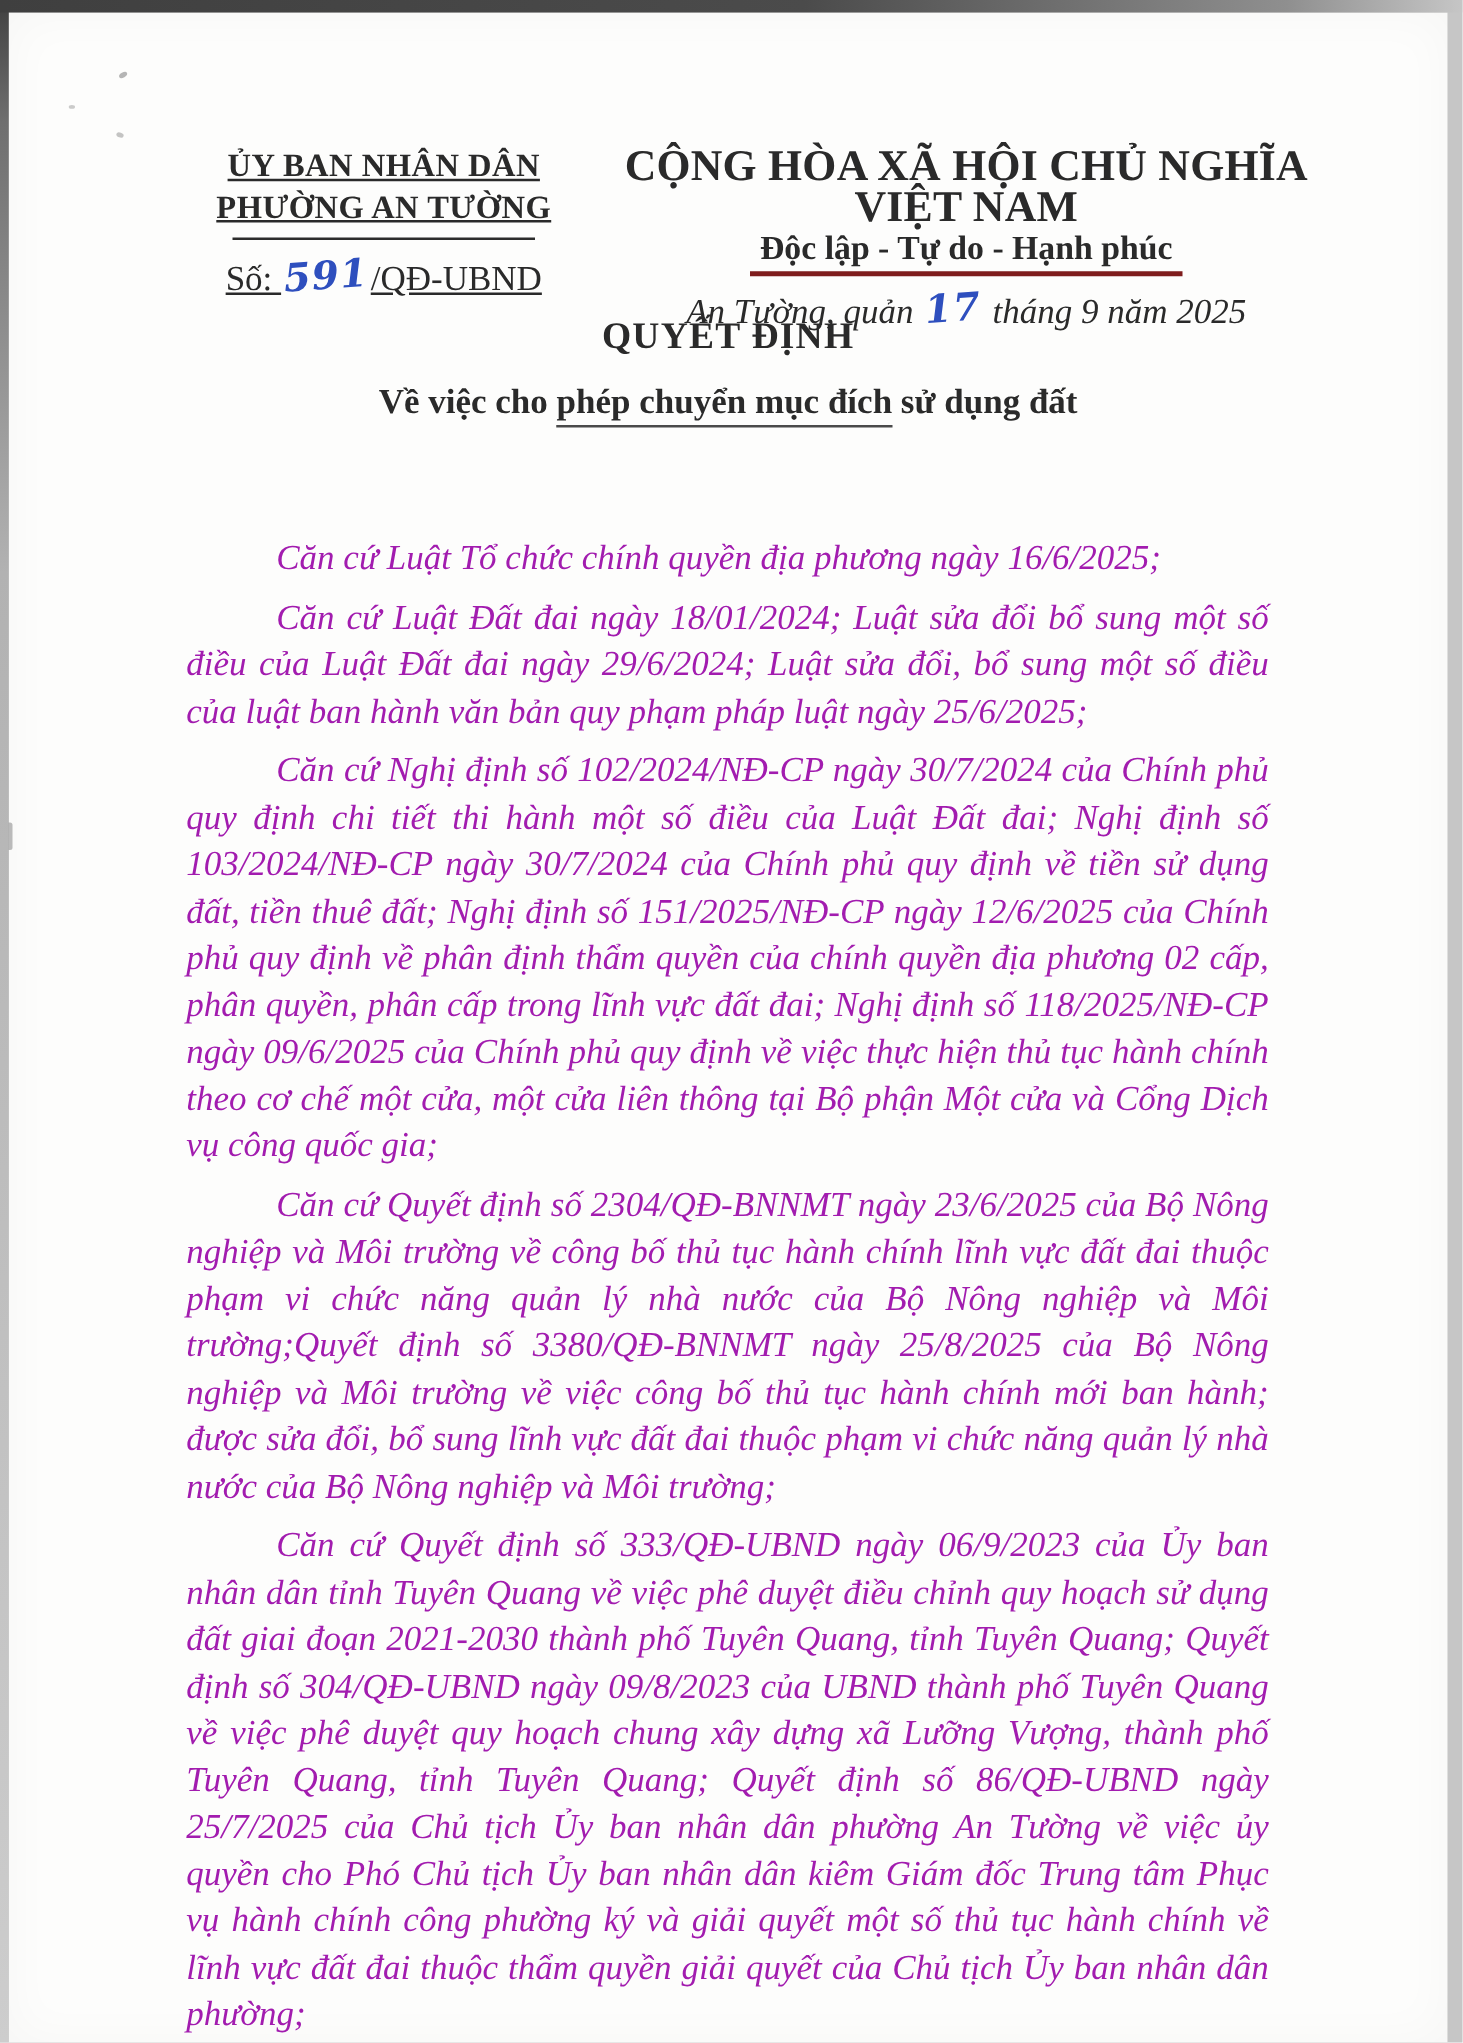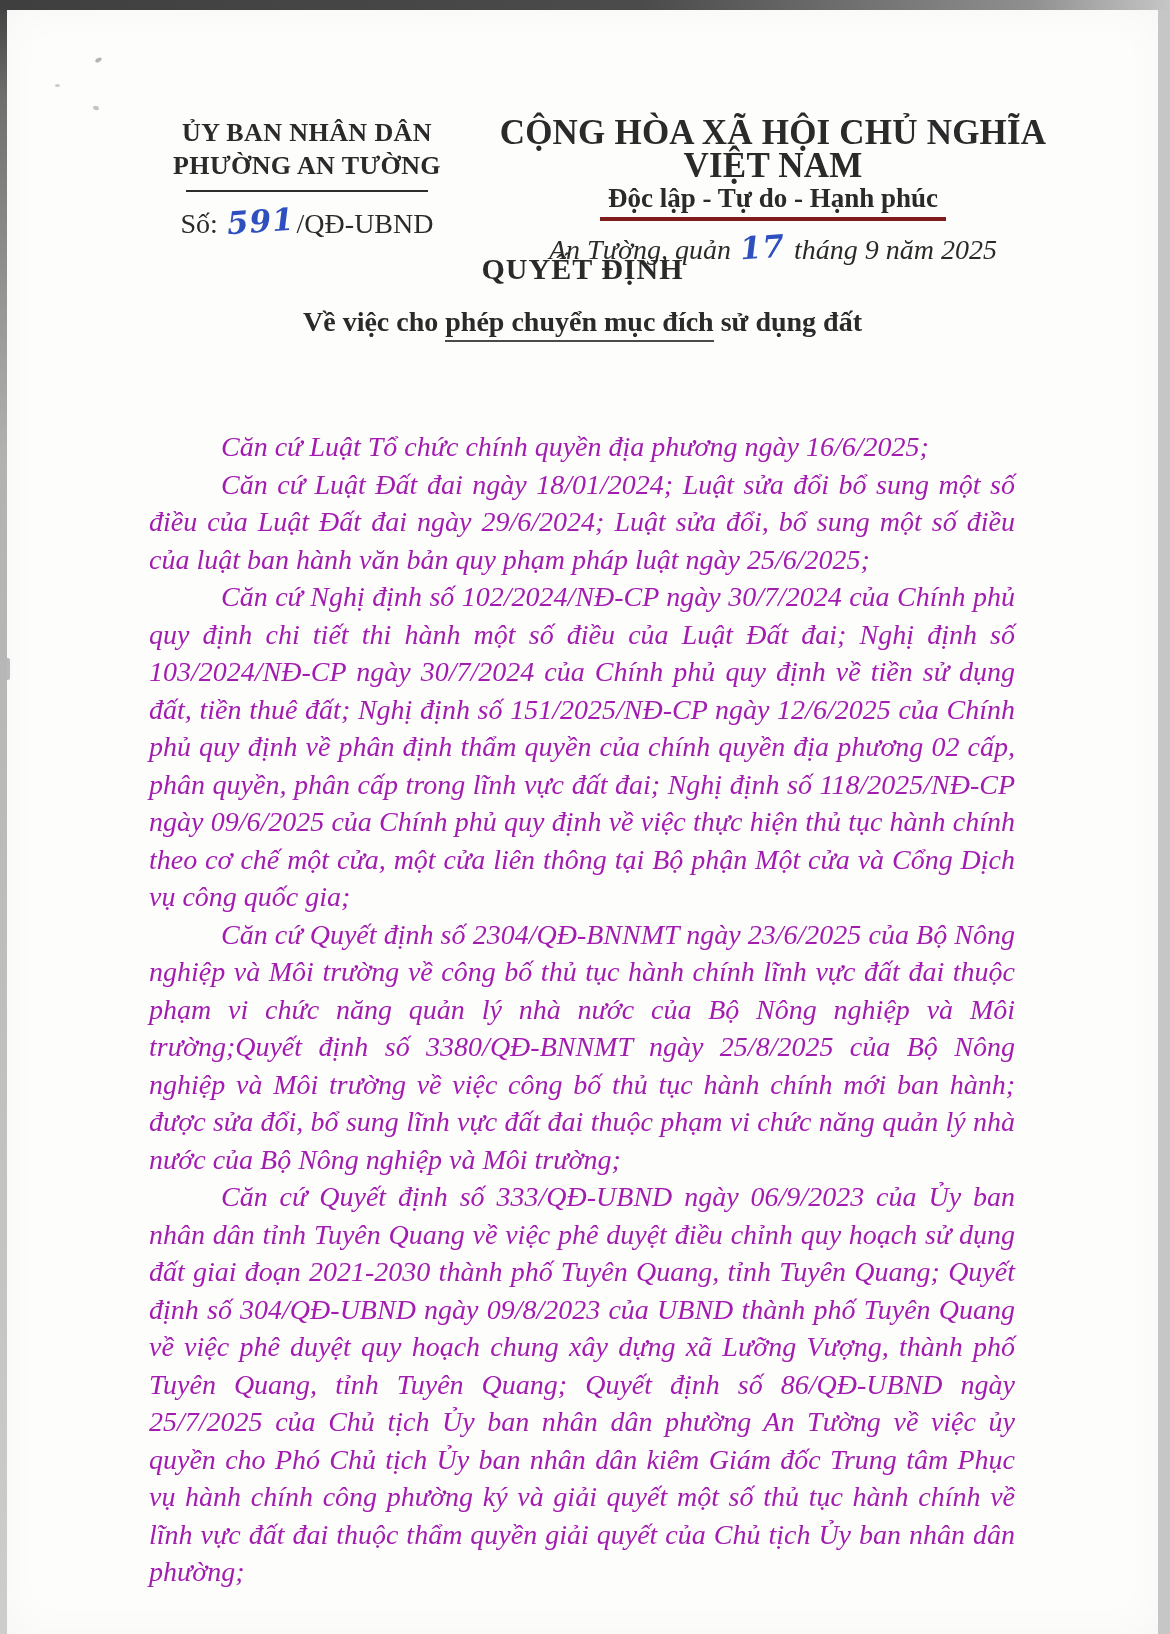--- a/index.html
+++ b/index.html
@@ -13,21 +13,21 @@
   .edge-top{position:absolute;top:0;left:0;width:1170px;height:10px;z-index:5;
     background:linear-gradient(90deg,#3f3f3f 0%,#4b4b4b 55%,#8f8f8f 88%,#c6c6c6 100%);}
   .edge-left{position:absolute;top:0;left:0;width:7px;height:1634px;z-index:4;
     background:linear-gradient(180deg,#404040 0%,#6f6f6f 6%,#b2b2b2 28%,#cdcdcd 100%);}
   .page{
     position:absolute;left:7px;top:10px;width:1151px;height:1624px;
     background:#fdfdfc;box-shadow:inset 0 0 40px rgba(0,0,0,0.03);
     color:#2a2a2a;
   }
   
-  .header-left{position:absolute;top:106px;left:118px;width:364px;text-align:center;}
+  .header-left{position:absolute;top:106px;left:118px;width:364px;text-align:center;text-decoration:underline;}
   .org-line{font-weight:bold;font-size:26px;line-height:33px;letter-spacing:.4px;}
   .rule-left{width:242px;height:2px;background:#2c2c2c;margin:8px auto 0;}
   .doc-number{margin-top:12px;font-size:28px;white-space:nowrap;}
   .header-right{position:absolute;top:106px;left:484px;width:564px;text-align:center;}
   .nat-line1{font-weight:bold;font-size:35px;line-height:33px;letter-spacing:.2px;}
   .nat-line2{display:inline-block;font-weight:bold;font-size:27px;line-height:32px;
     border-bottom:4px solid #7f1d1d;padding:0 8px 3px;}
   .date-line{margin-top:9px;font-style:italic;font-size:28px;white-space:nowrap;}
   .hand{font-family:"DejaVu Serif",serif;font-style:italic;font-weight:bold;
     color:#2e4fbe;font-size:31px;letter-spacing:1px;display:inline-block;
@@ -37,21 +37,21 @@
   .title-main{font-weight:bold;font-size:30px;letter-spacing:1px;}
   .title-sub{margin-top:20px;font-weight:bold;font-size:28px;}
   .sub-underline{border-bottom:2px solid #4a4a4a;padding-bottom:3px;}
   .authority{margin-top:31px;font-weight:bold;font-size:29px;letter-spacing:.3px;}
   
   .body-text{position:absolute;top:418px;left:142px;width:866px;}
   .body-text p{
     margin:0;font-style:italic;font-size:28px;line-height:37.5px;
     text-indent:72px;text-align:justify;color:#a21caf;
   }
-  .body-text p + p{}
+  .body-text p + p{margin-top:10px;}
   
   .artifact{position:absolute;background:#6d6d6d;border-radius:50%;}
   .a1{left:88px;top:48px;width:7px;height:4px;opacity:.5;transform:rotate(-30deg);}
   .a2{left:48px;top:74px;width:5px;height:3px;opacity:.35;}
   .a3{left:86px;top:96px;width:6px;height:4px;opacity:.4;transform:rotate(20deg);}
   .a4{left:-2px;top:648px;width:5px;height:22px;opacity:.45;border-radius:2px;}
 </style>
 </head>
 <body>
 

